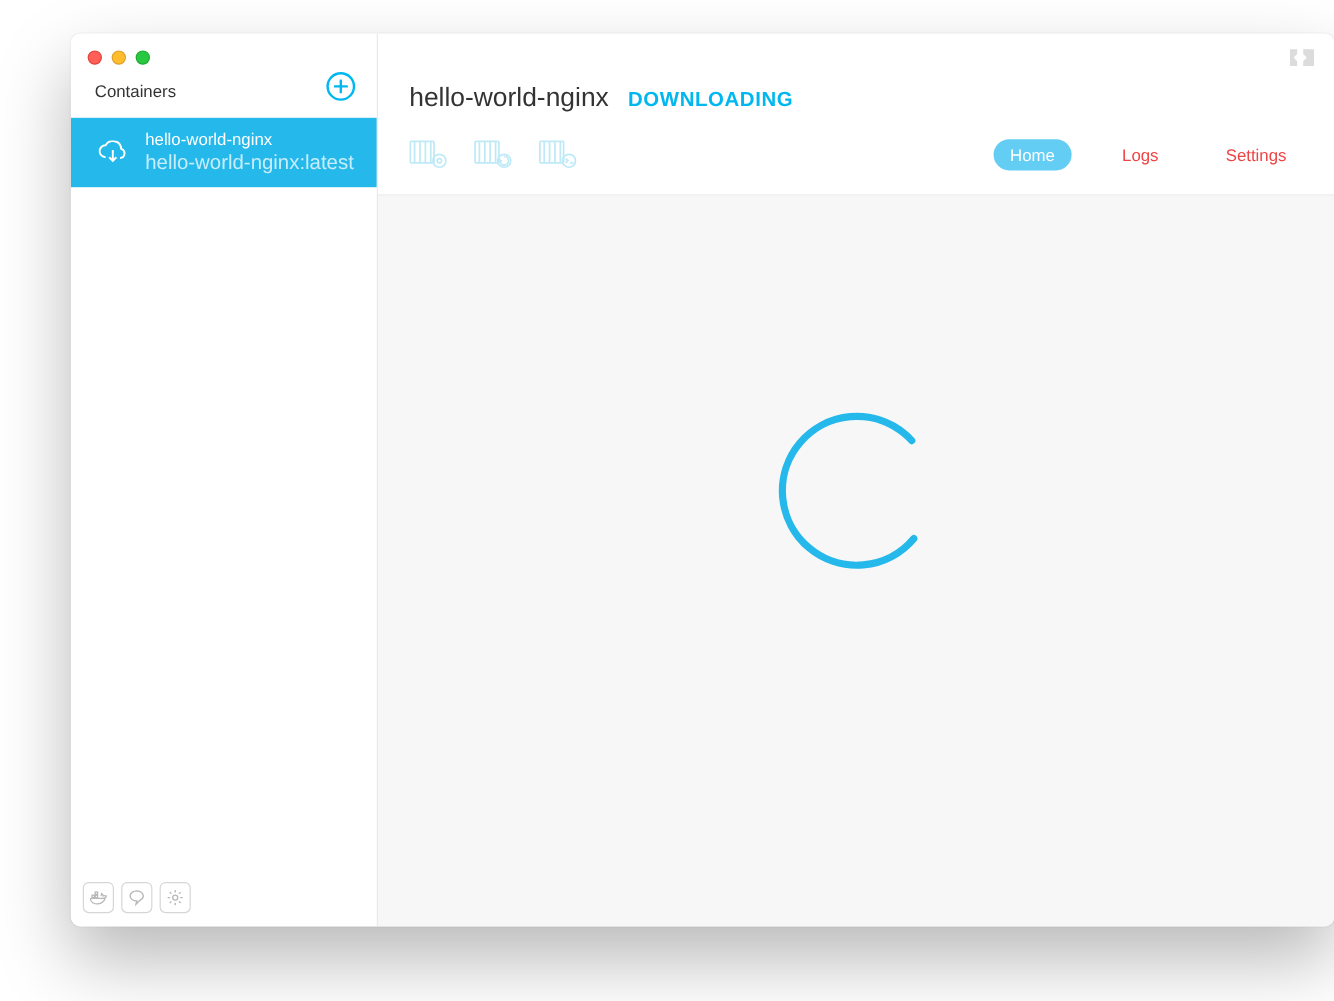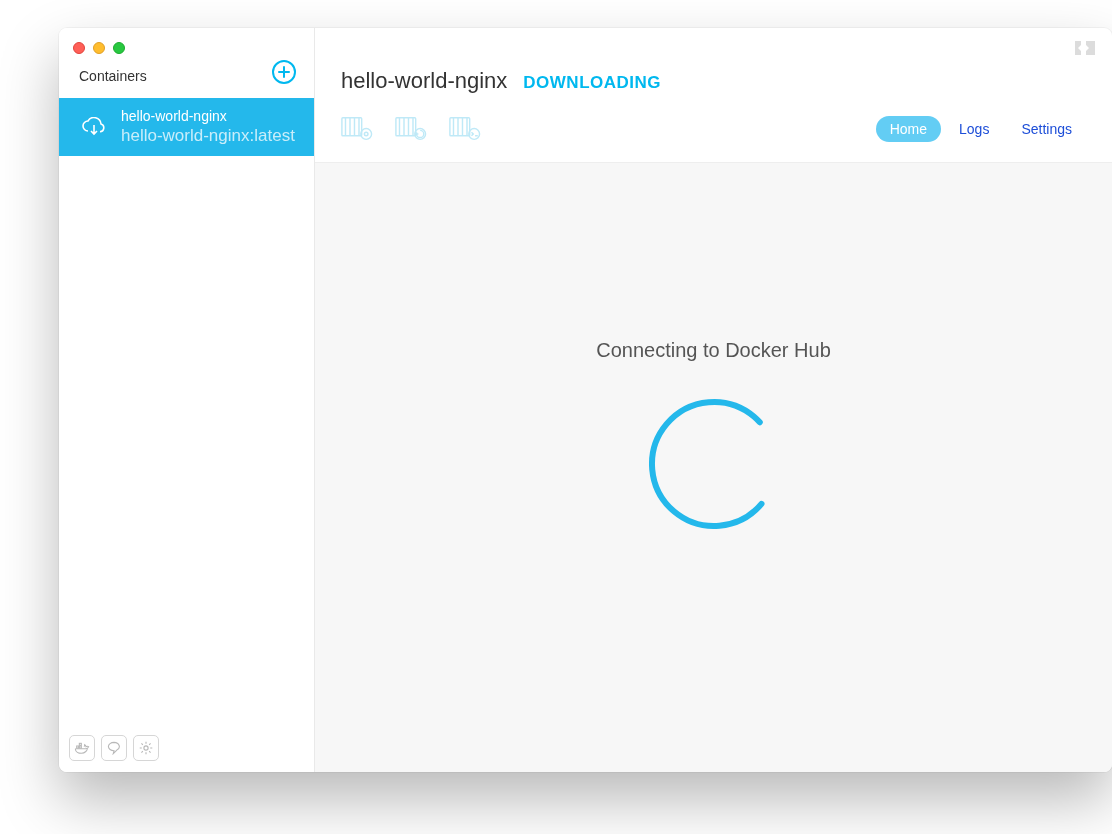--- a/index.html
+++ b/index.html
@@ -123,24 +123,24 @@
     justify-content: space-between;
     margin-top: 22px;
   }
   .icon-actions { display:flex; gap: 18px; }
   .act {
     width: 36px; height: 26px;
     color: #bfe9f7;
     cursor: pointer;
   }
 
-  .tabs { display:flex; gap: 4px; align-items:center; }
+  .tabs { display:flex; gap: 28px; align-items:center; }
   .tab {
     font-size: 14px;
-    color: #1d4ed8;
+    color: #ef4444;
     cursor:pointer;
     padding: 5px 14px;
     border-radius: 14px;
   }
   .tab.active {
     background: #63cdf4;
     color: #fff;
   }
 
   .main-body {
@@ -272,21 +272,20 @@
         </div>
         <nav class="tabs">
           <span class="tab active">Home</span>
           <span class="tab">Logs</span>
           <span class="tab">Settings</span>
         </nav>
       </div>
     </div>
 
     <div class="main-body">
-      <div class="connect-title">Connecting to Docker Hub</div>
       <div class="spinner">
         <svg viewBox="0 0 140 140">
           <circle cx="70" cy="70" r="62" fill="none" stroke="#24b8eb" stroke-width="6" stroke-linecap="round" stroke-dasharray="300 90" transform="rotate(40 70 70)"></circle>
         </svg>
       </div>
     </div>
   </section>
 
 </div>
 

